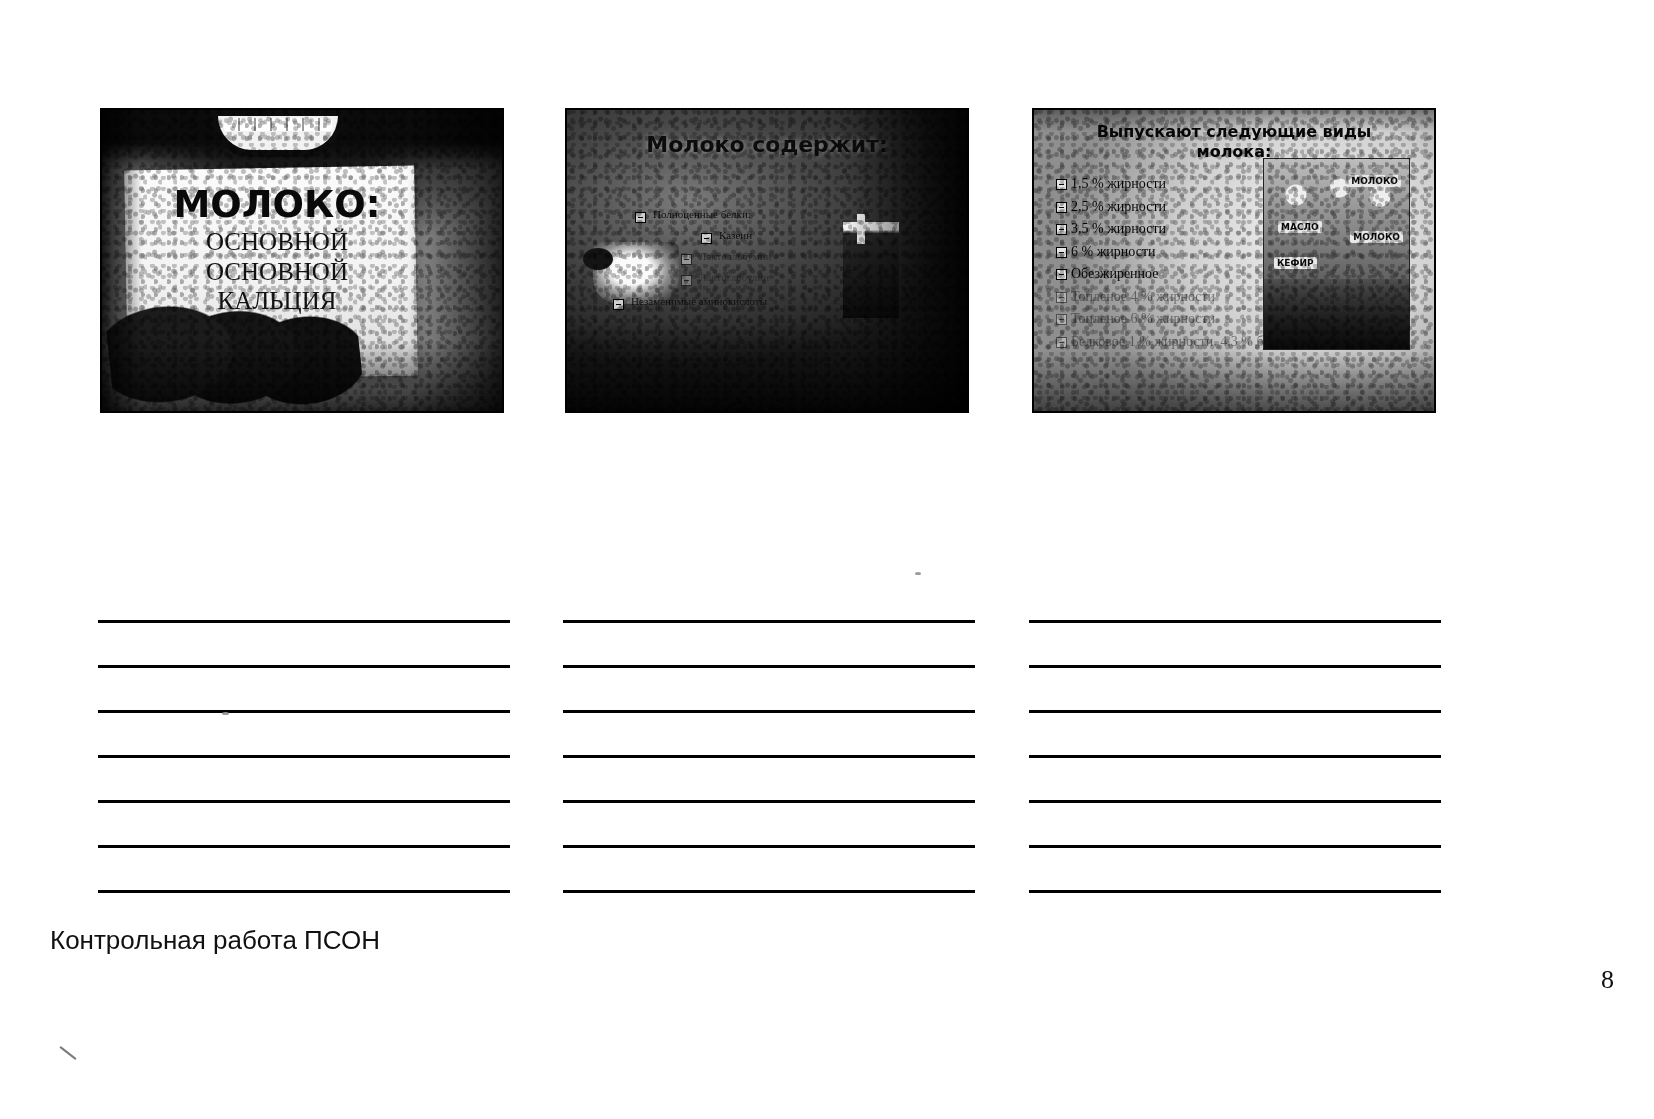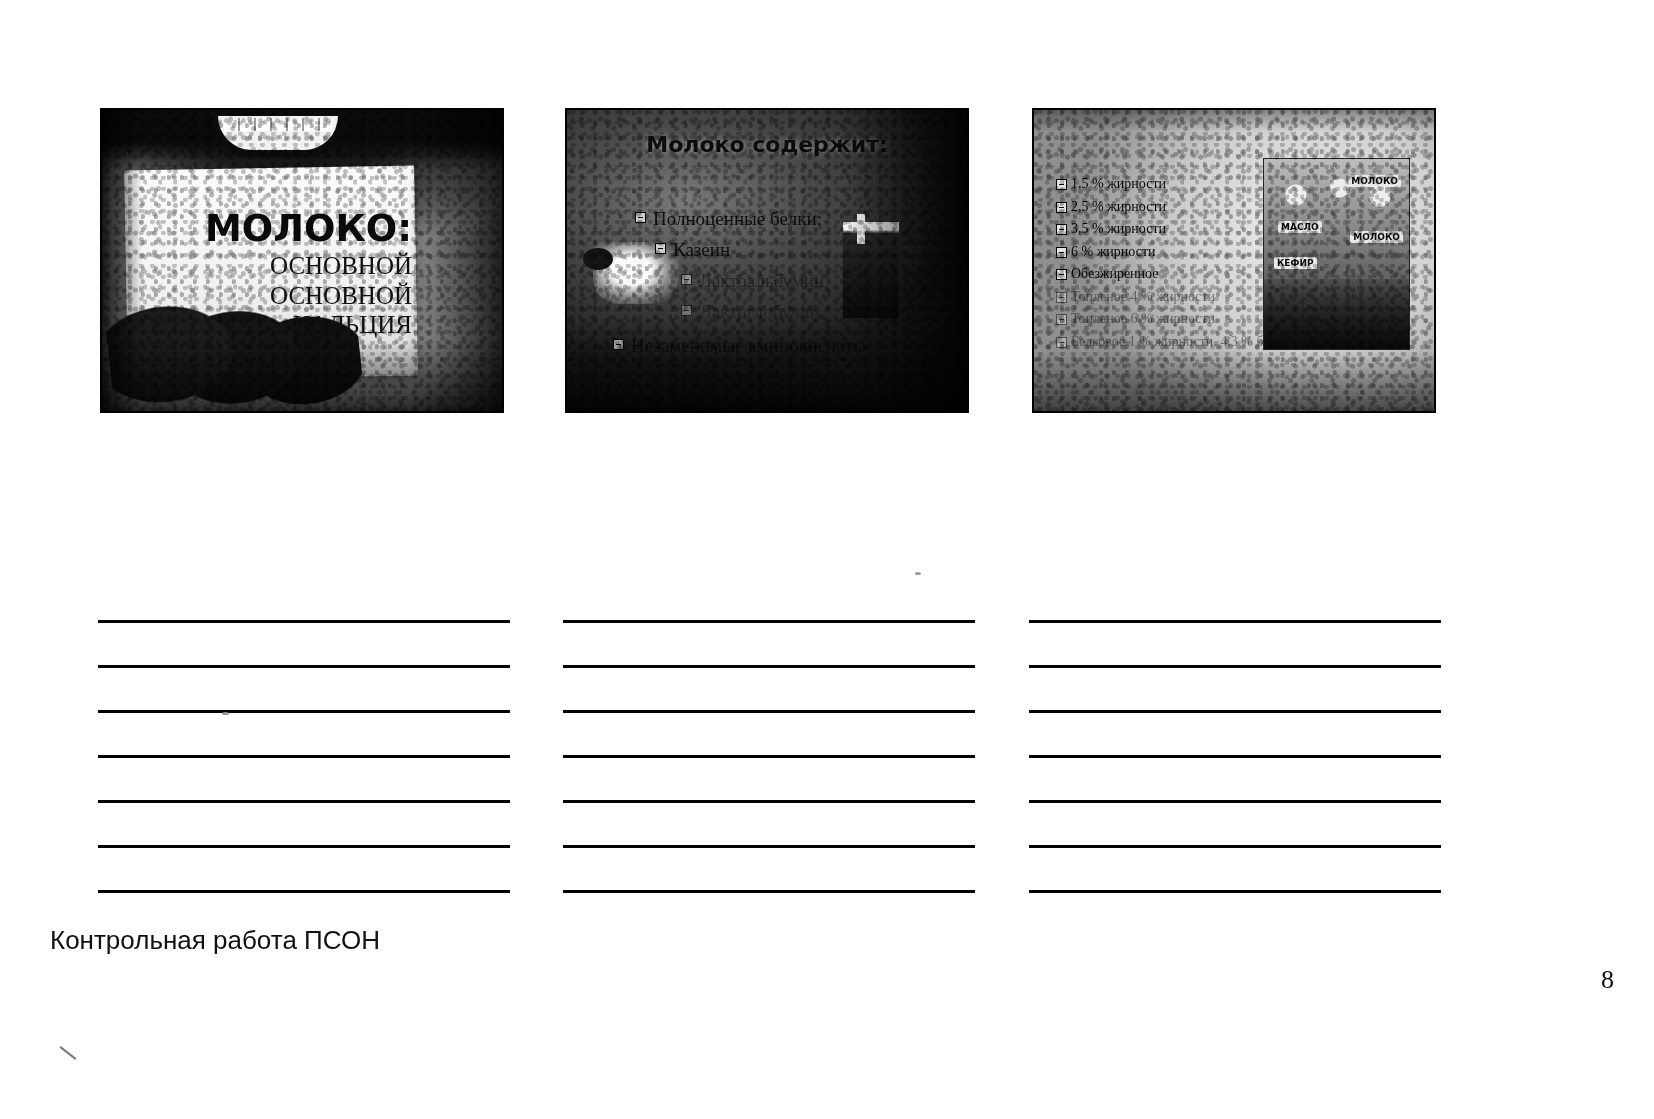--- a/index.html
+++ b/index.html
@@ -106,23 +106,23 @@
     left: 8px; bottom: -14px;
     width: 250px; height: 130px;
     background:
       radial-gradient(ellipse 45% 60% at 22% 40%, #1c1c1c 0 60%, rgba(28,28,28,0) 62%),
       radial-gradient(ellipse 42% 58% at 50% 48%, #151515 0 60%, rgba(21,21,21,0) 62%),
       radial-gradient(ellipse 40% 55% at 78% 56%, #111 0 60%, rgba(17,17,17,0) 62%);
     transform: rotate(-6deg);
   }
   .s1-title {
     position: absolute;
-    left: 40px; top: 100px;
+    left: 40px; top: 76px;
     width: 270px;
-    text-align: right;
+    text-align: center;
     z-index: 4;
   }
   .s1-title .big {
     font-family: "DejaVu Sans", sans-serif;
     font-weight: bold;
     font-size: 37px;
     letter-spacing: 0px;
     line-height: 1;
     color: #0a0a0a;
     text-shadow: 1px 1px 0 rgba(255,255,255,.35);
@@ -161,42 +161,42 @@
     font-family: "DejaVu Sans", sans-serif;
     font-weight: bold;
     font-size: 22px;
     color: #0d0d0d;
     text-shadow: 0 0 6px rgba(255,255,255,.45);
   }
   .s2-list {
     position: absolute;
     left: 46px; right: 2px; top: 98px;
     font-family: "Liberation Serif", serif;
-    font-size: 19px;
+    font-size: 11px;
     color: #0f0f0f;
   }
   .s2-list .li {
     position: relative;
     margin-bottom: 9px;
     padding-left: 18px;
     white-space: nowrap;
   }
   .s2-list .li .bl {
     position: absolute;
     left: 0; top: 4px;
     width: 9px; height: 9px;
     border: 1px solid #000;
     background: #cfcfcf;
   }
   .s2-list .li .bl:after {
     content: "";
     position: absolute; left: 2px; top: 4px; width: 5px; height: 1px; background: #000;
   }
   .s2-list .li1 { margin-left: 22px; }
-  .s2-list .li2 { margin-left: 42px; }
+  .s2-list .li2 { margin-left: 88px; }
   .s2-list .li3 { margin-left: 68px; opacity: .55; }
   .s2-list .li4 { margin-left: 68px; opacity: .4; }
   .s2-list .li5 { margin-left: 0; margin-top: 12px; }
   .s2-pot {
     position: absolute;
     left: 26px; top: 132px;
     width: 86px; height: 62px;
     background: radial-gradient(ellipse at 45% 45%, #fafafa 0 30%, #8e8e8e 55%, #101010 100%);
     border-radius: 8px 8px 26px 26px;
   }
@@ -421,20 +421,24 @@
           </div>
         </div>
         <div class="s2-dark-right"></div>
         <div class="s2-dark-bottom"></div>
         <div class="grain"></div>
       </div>
     </div>
 
     <div class="slide-cell c3">
       <div class="slide s3">
+        <div class="s3-heading">
+          <span>Выпускают следующие виды</span><br>
+          <span>молока:</span>
+        </div>
 
         <div class="s3-list">
           <div class="li">
             <span class="bl"></span>
             <span>1,5 % жирности</span>
           </div>
           <div class="li">
             <span class="bl"></span>
             <span>2,5 % жирности</span>
           </div>

